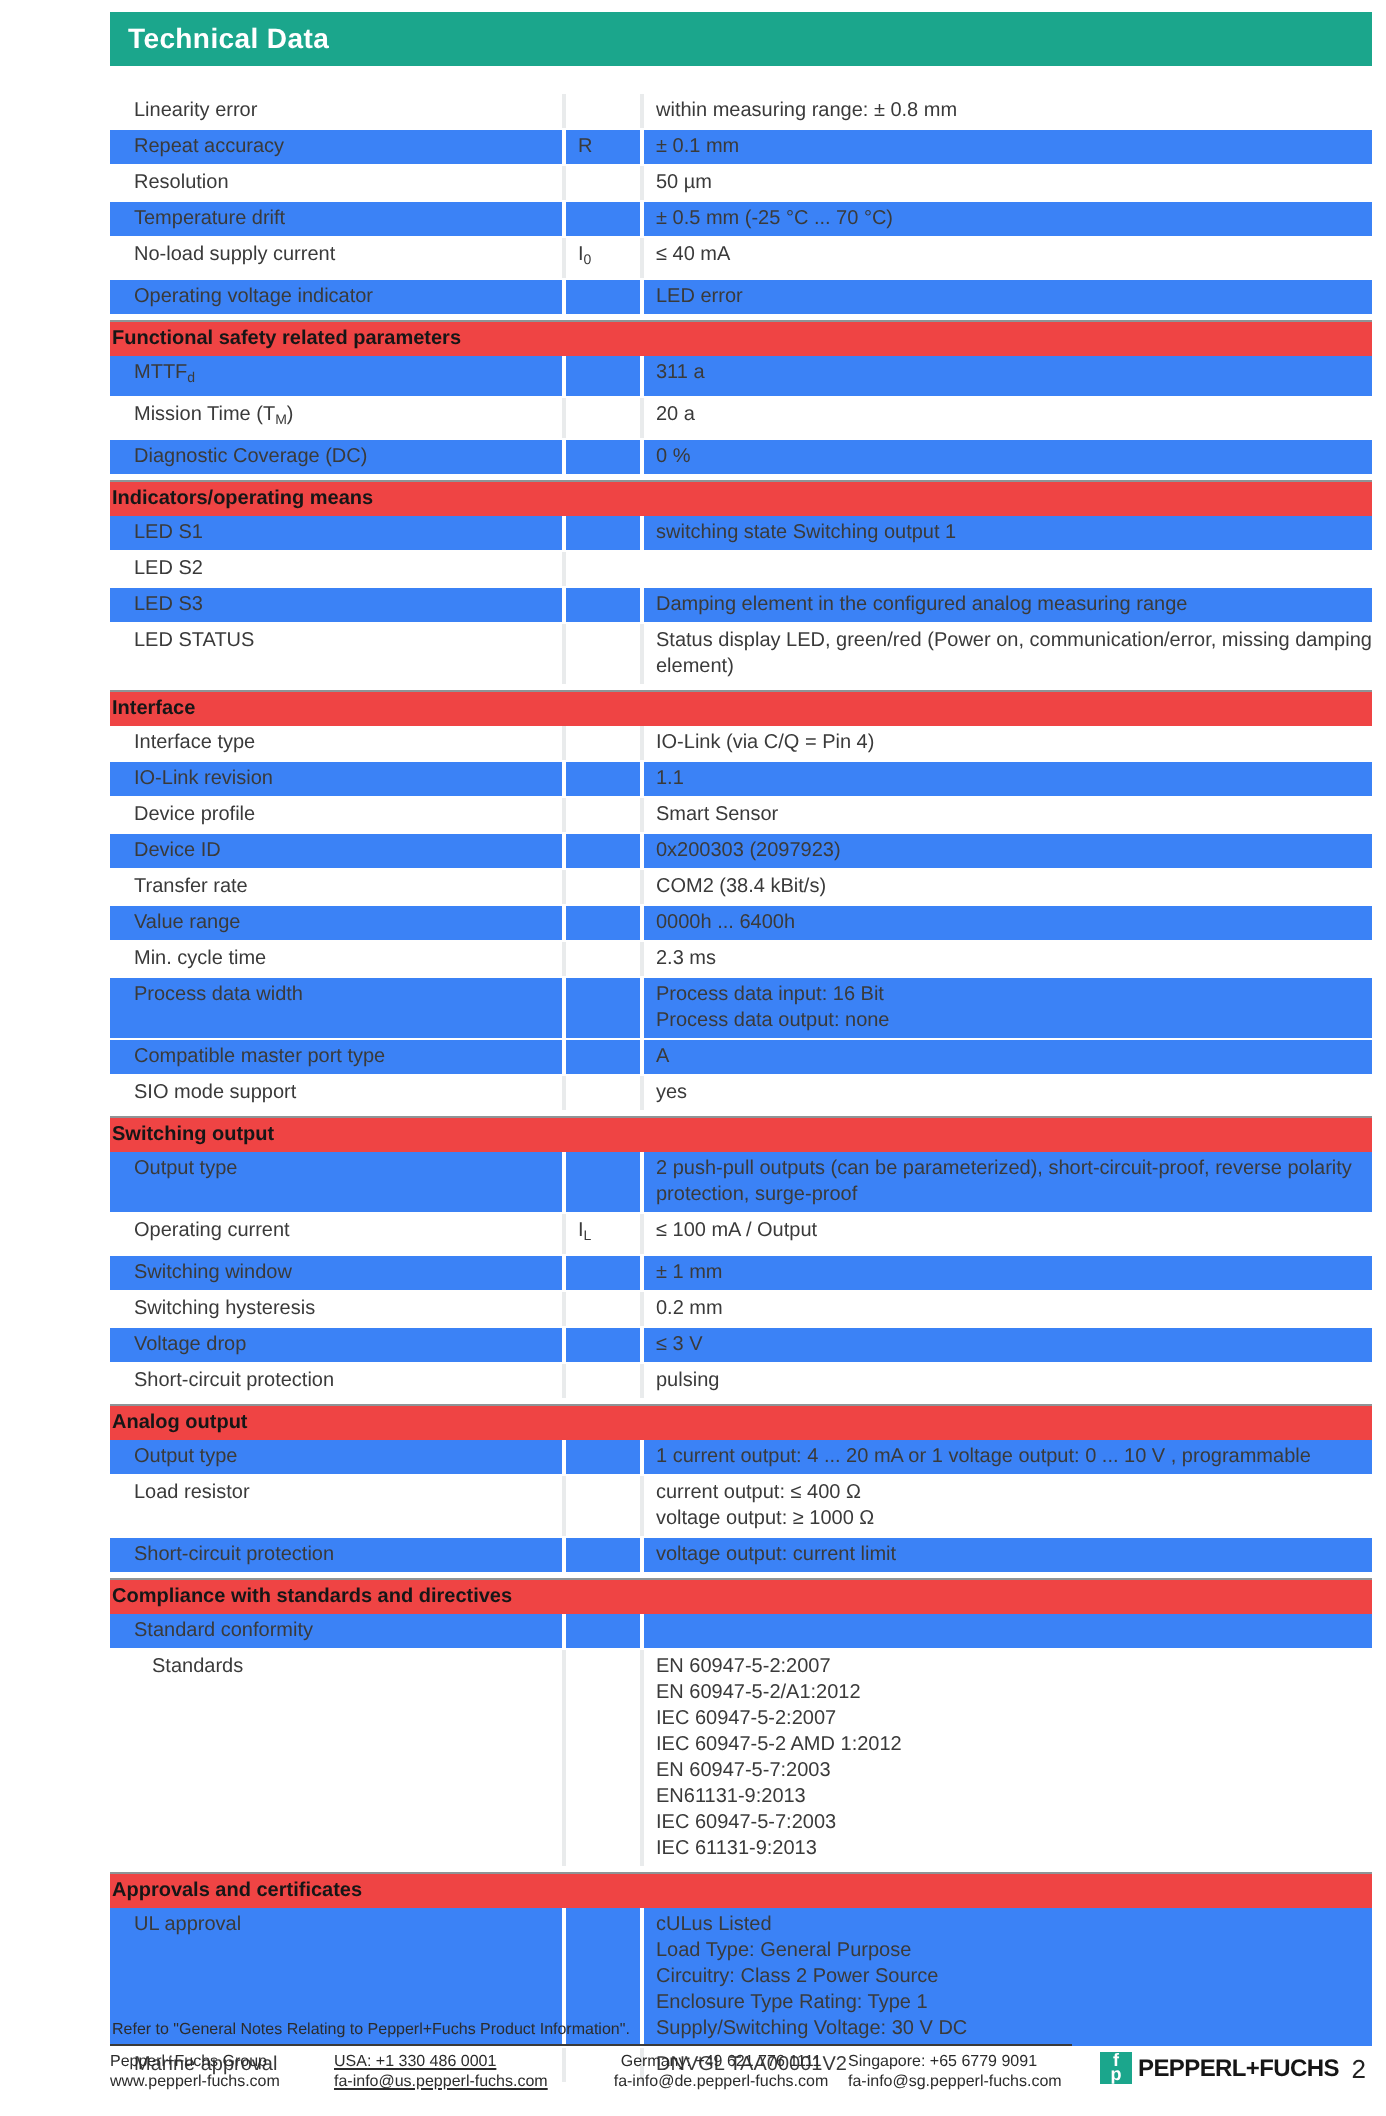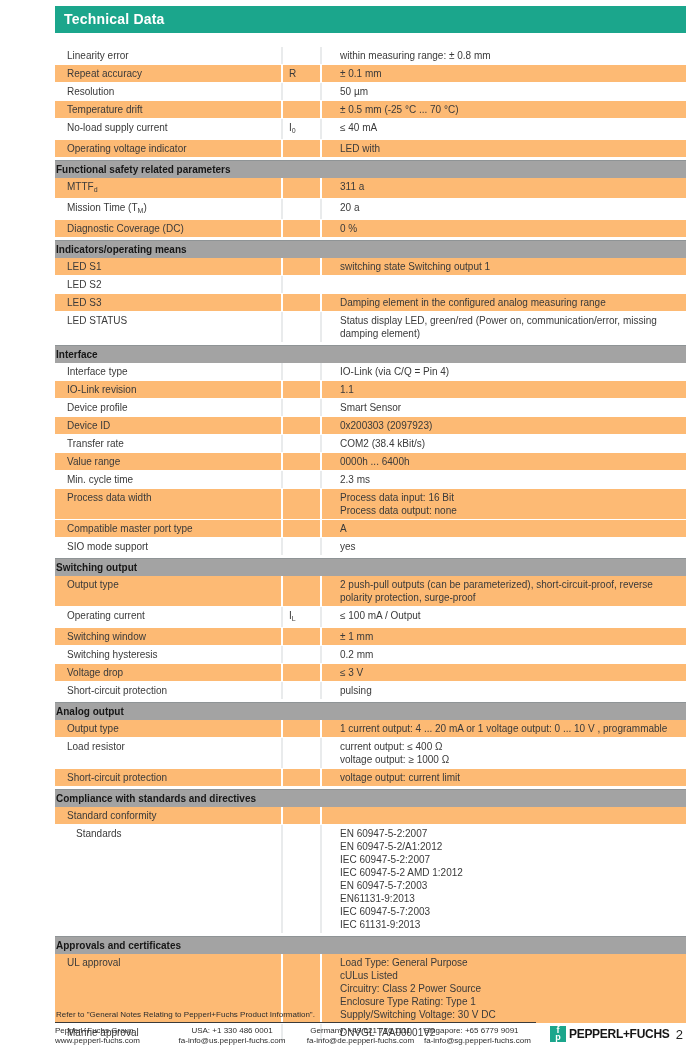--- a/index.html
+++ b/index.html
@@ -9,40 +9,40 @@
   .page { position:absolute; inset:0;margin-left:48px; }
 
   
   .title-bar { position:absolute; top:6px; left:7px; right:7px; height:27px;
                background:#1BA68C; color:#fff; font-size:14px; font-weight:bold;
                line-height:27px; padding-left:9px; letter-spacing:.2px; }
 
   
   #spec-table { position:absolute; top:47px; left:7px; right:7px; font-size:10px; }
   .section-header { font-weight:bold; color:#161616; border-top:1px solid #8f9496;
-                    margin-top:2px; padding:3px 0 3px 1px; background:#a3a3a3; }
+                    margin-top:2px; padding:3px 0 3px 1px; background:#ef4444; }
   .row { display:flex; align-items:flex-start; min-height:17px; border-bottom:1px solid #fff; }
-  .row.g { background:#fdba74; }
+  .row.g { background:#3b82f6; }
   .c { padding-top:2px; padding-bottom:2px; line-height:13px; min-height:17px; }
   .c.label { width:226px; padding-left:12px; flex:none; }
   .c.label.ind { padding-left:21px; }
   .c.sym { width:39px; padding-left:6px; flex:none; border-left:2px solid #e9ebec; align-self:stretch; }
-  .c.val { flex:1; padding-left:18px; border-left:2px solid #e9ebec; align-self:stretch; }
+  .c.val { flex:1; padding-left:6px; border-left:2px solid #e9ebec; align-self:stretch; }
   .row.g .c.sym, .row.g .c.val { border-left-color:#ffffff; }
   sub { font-size:7px; vertical-align:-2px; }
 
   
   .footer { position:absolute; left:7px; right:7px; bottom:12px; font-size:8px; color:#2c2c2c; }
   .footer-note { margin-bottom:3px; padding-left:1px; }
   .footer-row { display:flex; align-items:flex-start; }
   .contacts { width:481px; border-top:1px solid #3a3a3a; padding-top:3px;
               display:flex; flex:none; }
   .contact-col { line-height:10px; }
   .contact-col.c1 { width:112px; text-align:left; }
-  .contact-col.c2 { width:130px; text-align:center; }
+  .contact-col.c2 { width:130px; text-align:left;text-decoration:underline; }
   .contact-col.c3 { width:127px; text-align:center; }
   .contact-col.c4 { width:112px; text-align:left; }
   .logo { display:flex; align-items:center; margin-left:14px; margin-top:4px; }
   .emblem { width:16px; height:16px; background:#1BA68C; color:#fff; display:inline-block;
             font-weight:bold; font-size:9px; line-height:7px; text-align:center;
             padding-top:1px; margin-right:3px; }
   .emblem span { display:block; }
   .logo-name { font-weight:bold; font-size:12px; color:#161616; letter-spacing:-0.3px; }
   .page-num { margin-left:auto; margin-top:5px; font-size:13px; color:#222; padding-right:3px; }
 </style>
@@ -86,21 +86,21 @@
         <div class="c label">No-load supply current</div>
         <div class="c sym">I<sub>0</sub></div>
         <div class="c val">
           <div class="vline">≤ 40 mA</div>
         </div>
       </div>
       <div class="row g">
         <div class="c label">Operating voltage indicator</div>
         <div class="c sym"></div>
         <div class="c val">
-          <div class="vline">LED with</div>
+          <div class="vline">LED error</div>
         </div>
       </div>
       <div class="section-header">Functional safety related parameters</div>
       <div class="row g">
         <div class="c label">MTTF<sub>d</sub></div>
         <div class="c sym"></div>
         <div class="c val">
           <div class="vline">311 a</div>
         </div>
       </div>
@@ -300,22 +300,22 @@
           <div class="vline">EN61131-9:2013</div>
           <div class="vline">IEC 60947-5-7:2003</div>
           <div class="vline">IEC 61131-9:2013</div>
         </div>
       </div>
       <div class="section-header">Approvals and certificates</div>
       <div class="row g">
         <div class="c label">UL approval</div>
         <div class="c sym"></div>
         <div class="c val">
+          <div class="vline">cULus Listed</div>
           <div class="vline">Load Type: General Purpose</div>
-          <div class="vline">cULus Listed</div>
           <div class="vline">Circuitry: Class 2 Power Source</div>
           <div class="vline">Enclosure Type Rating: Type 1</div>
           <div class="vline">Supply/Switching Voltage: 30  V DC</div>
         </div>
       </div>
       <div class="row">
         <div class="c label">Marine approval</div>
         <div class="c sym"></div>
         <div class="c val">
           <div class="vline">DNVGL TAA00001V2</div>

